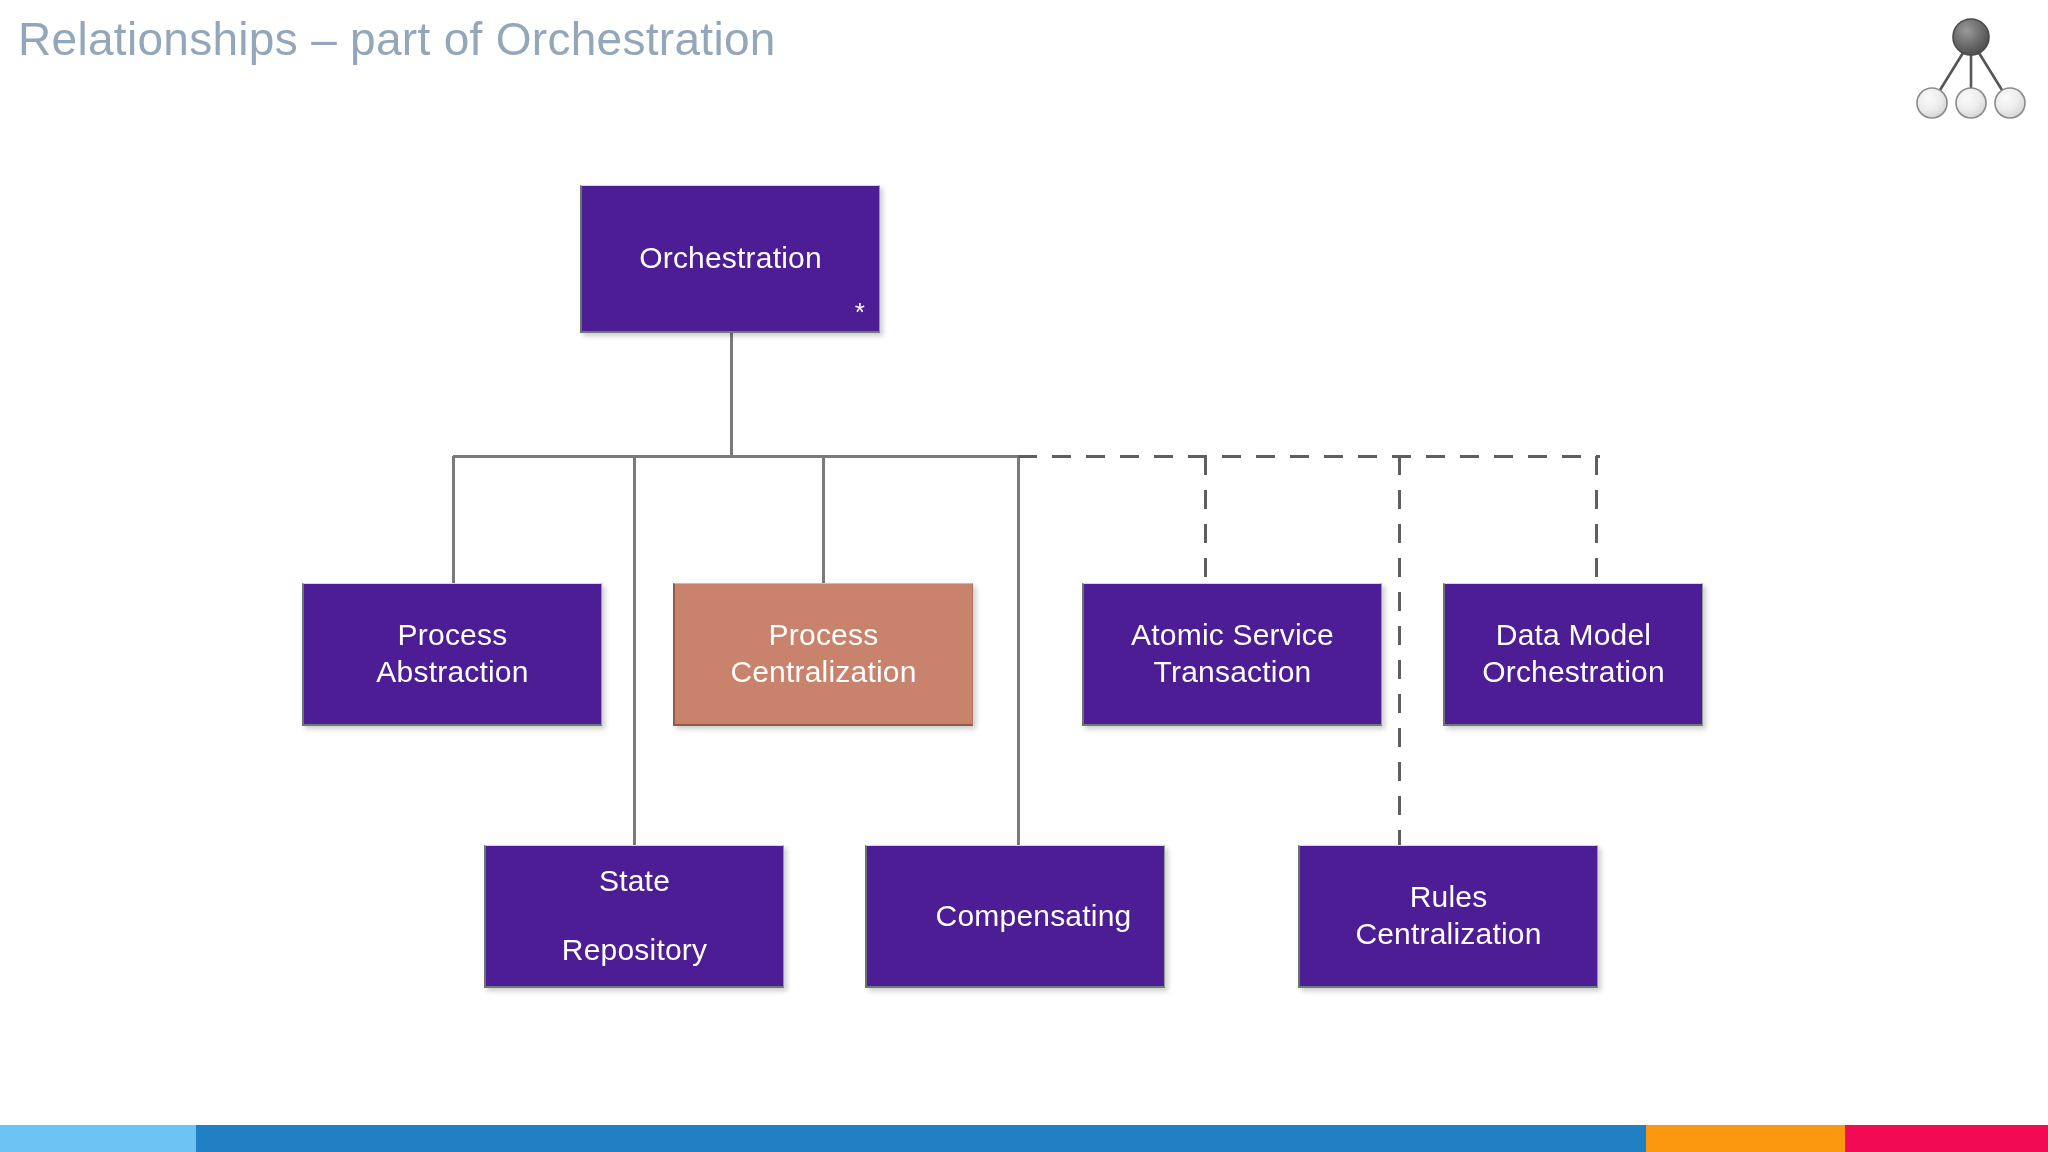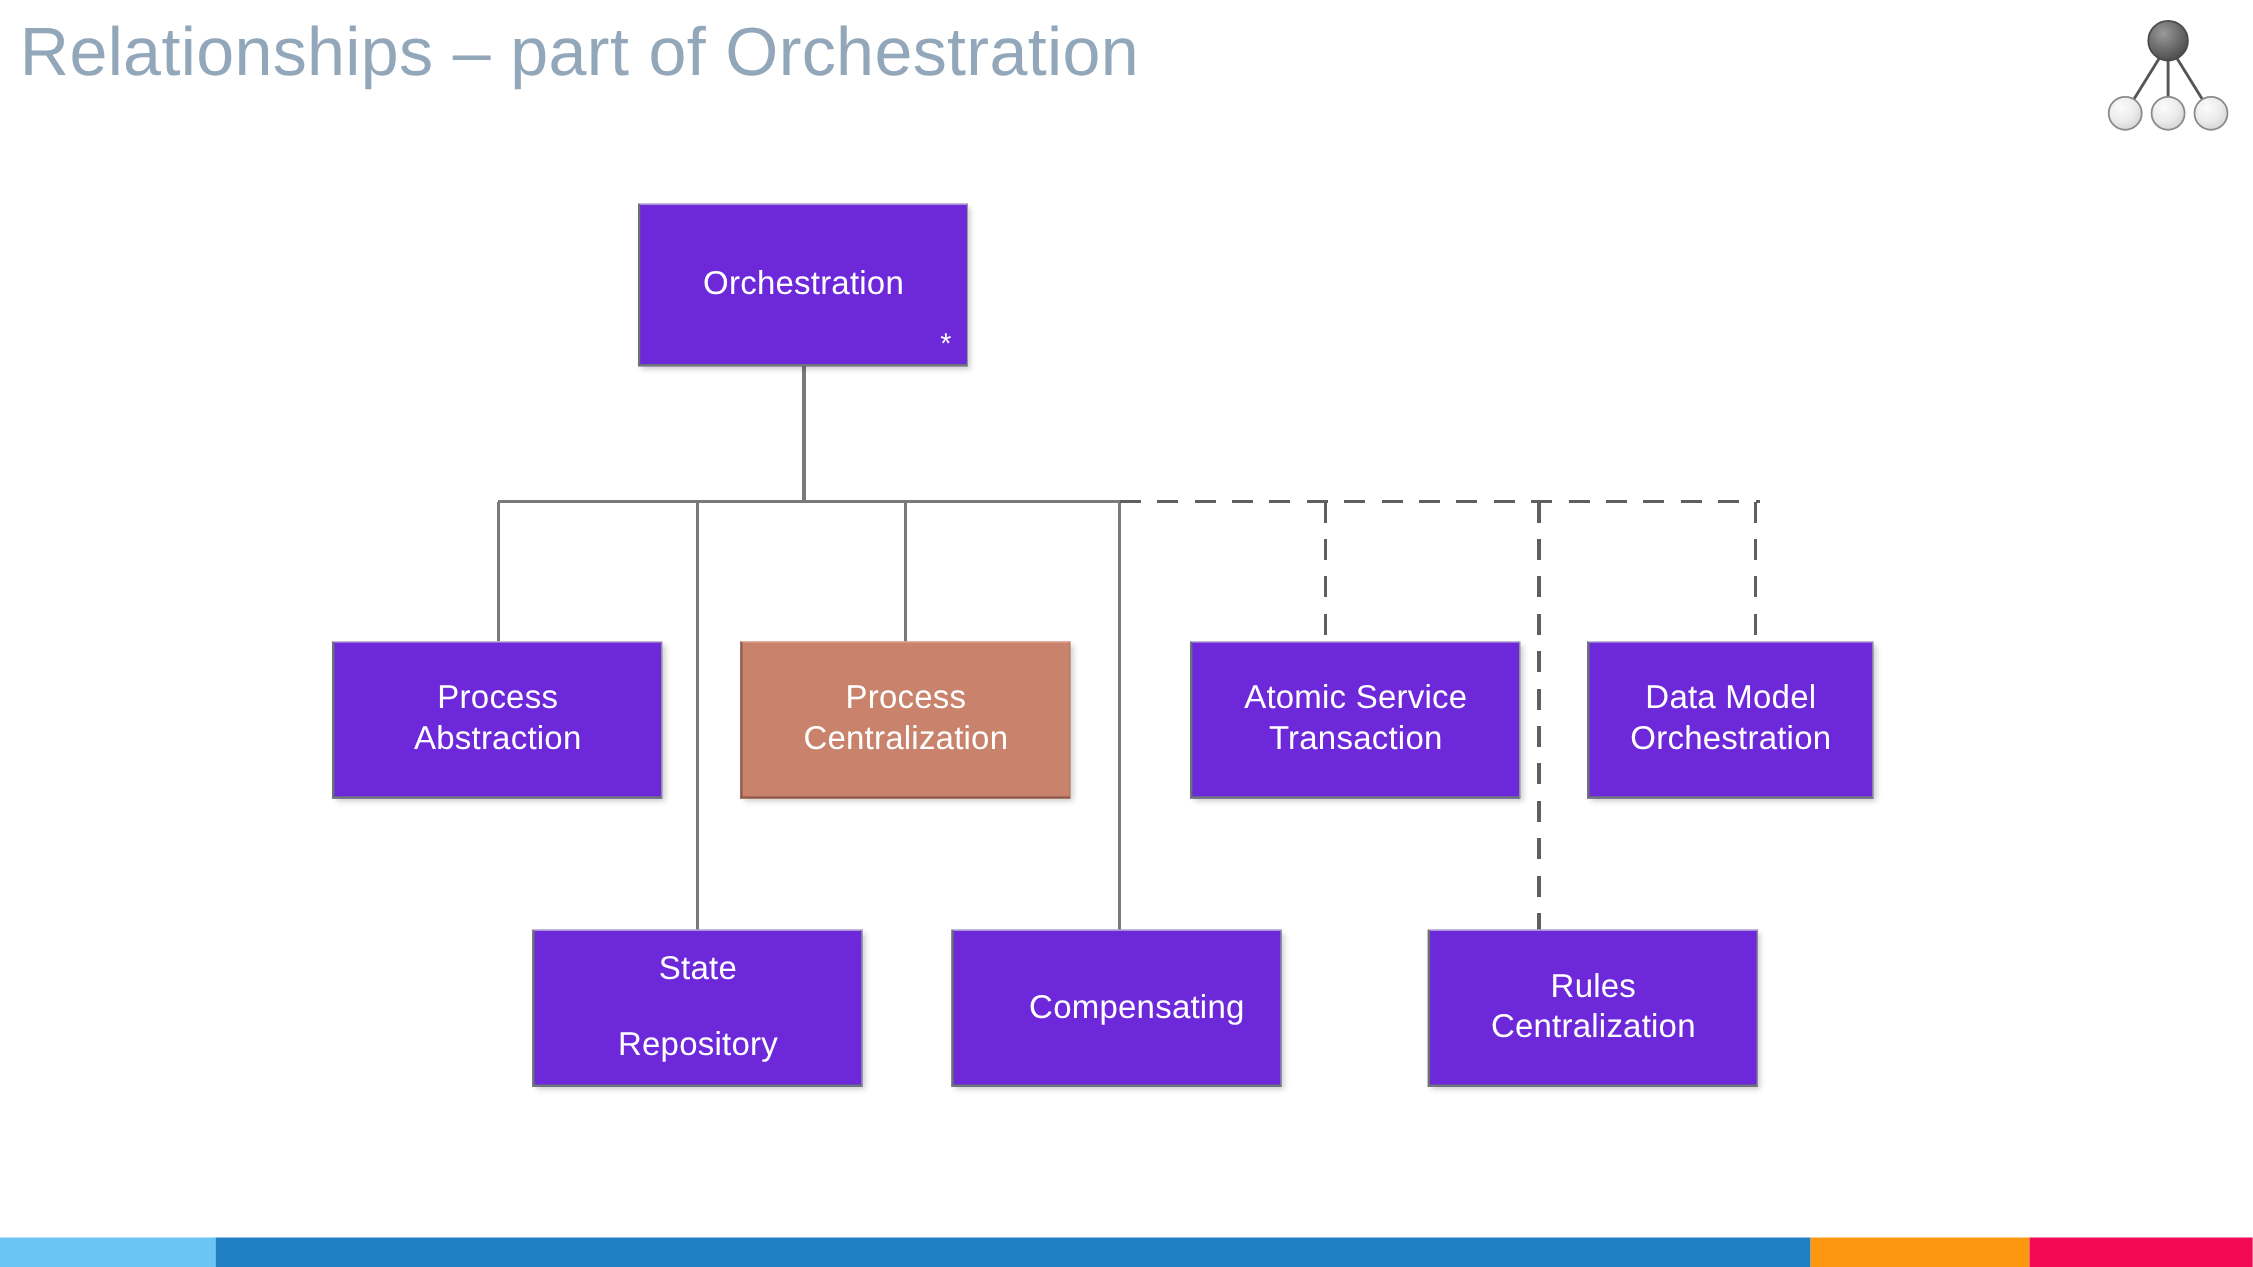--- a/index.html
+++ b/index.html
@@ -14,21 +14,21 @@
     overflow: hidden;
     font-family: "Liberation Sans", sans-serif;
     -webkit-font-smoothing: antialiased;
   }
 
   
   .slide-title {
     position: absolute;
     left: 18px;
     top: 12px;
-    font-size: 62px;
+    font-size: 46px;
     font-weight: 400;
     letter-spacing: 0.3px;
     color: #93a7bb;
     white-space: nowrap;
   }
 
   
   .logo {
     position: absolute;
     right: 12px;
@@ -61,21 +61,21 @@
     font-size: 30px;
     line-height: 1.22;
     letter-spacing: 0.2px;
     border-top: 1px solid #d2dbd4;
     border-right: 1px solid #8d9d91;
     border-bottom: 2px solid #6d7c72;
     border-left: 2px solid #67756b;
     box-shadow: 3px 3px 5px rgba(0,0,0,0.20);
   }
   .node .line { display: block; white-space: nowrap; }
-  .node.green { background: #6d28d9; }
+  .node.green { background: #4c1d95; }
   .node.red {
     background: #c9836c;
     border-top-color: #e0b4a6;
     border-right-color: #b2735f;
     border-bottom-color: #8e5a49;
     border-left-color: #8e5a49;
   }
   .node .star {
     position: absolute;
     right: 14px;

